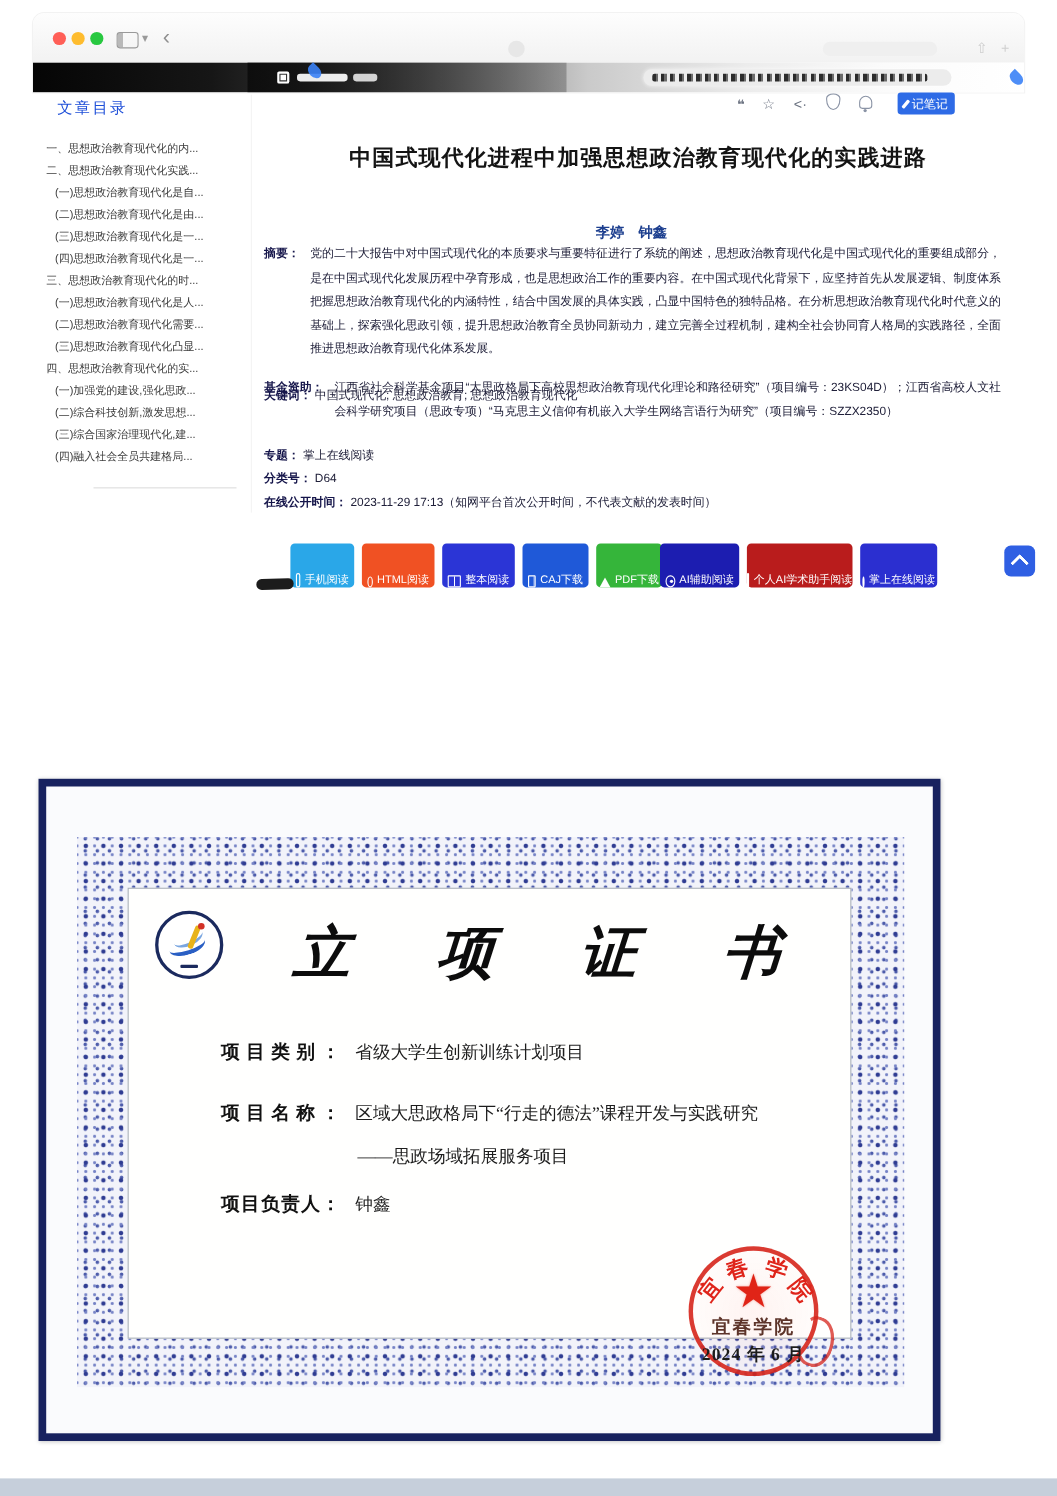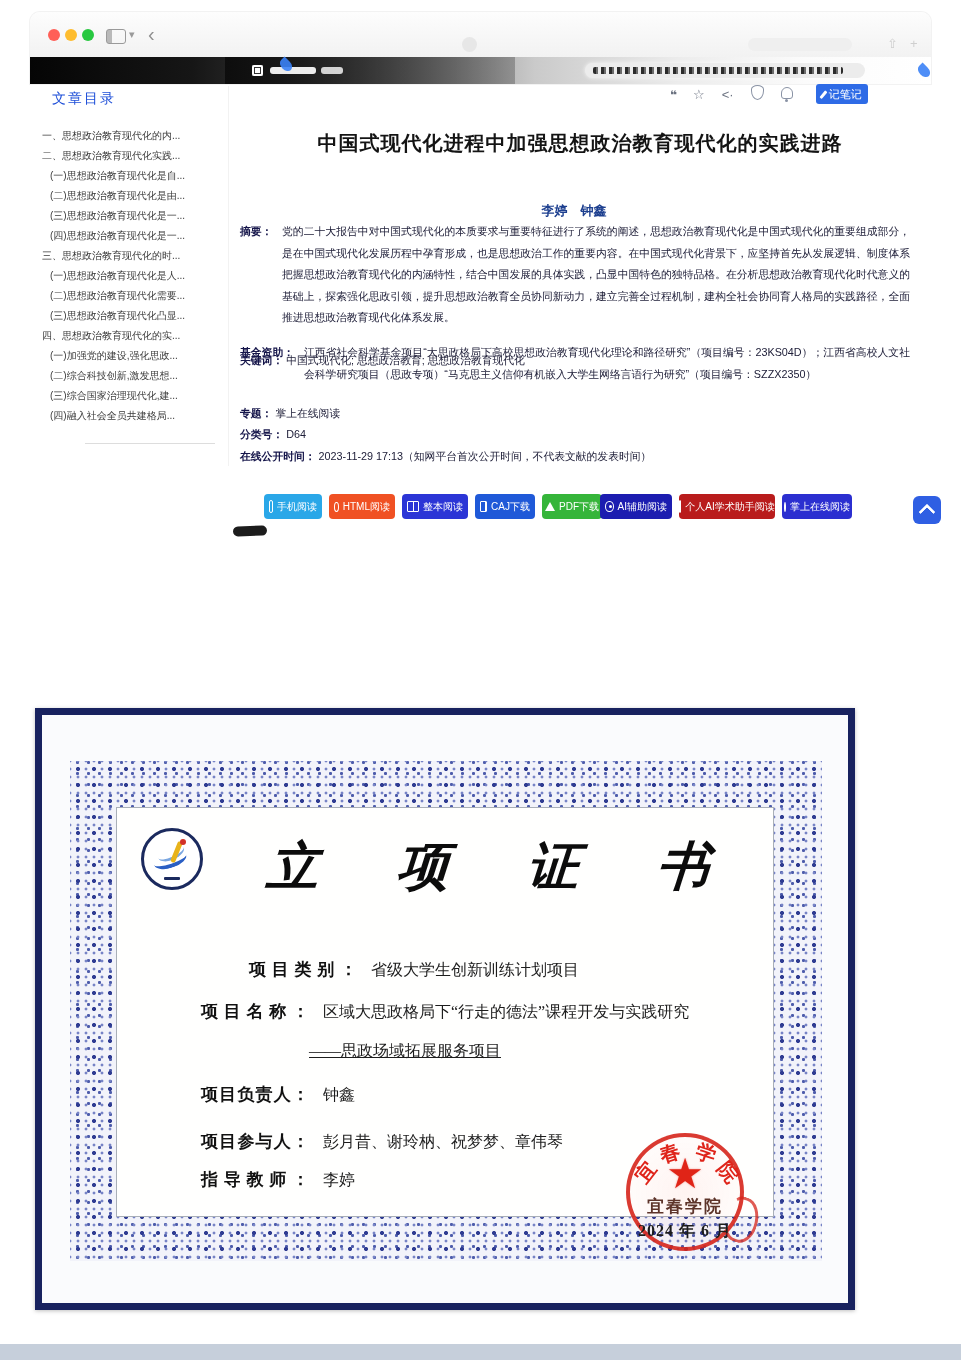--- a/index.html
+++ b/index.html
@@ -61,22 +61,22 @@
   .abstract{top:221px;padding-left:42px;box-sizing:border-box;}
   .abstract .lab{position:absolute;left:0;top:0;}
   .kw{top:318px;margin-top:32px;}
   .fund{top:341px;padding-left:64px;box-sizing:border-box;line-height:22px;}
   .fund .lab{position:absolute;left:0;top:0;}
   .meta{left:240px;width:670px;font-size:10.8px;color:#20203a;}
   .m1{top:386px;} .m2{top:407px;} .m3{top:428px;} .m4{top:450px;}
 
   
   .btnrow{left:0;top:494px;width:961px;height:25px;}
-  .abtn{position:absolute;top:0;height:25px;border-radius:4px;color:#fff;font-size:10px;
-    display:flex;align-items:center;justify-content:center;gap:4px;cursor:pointer;white-space:nowrap;box-sizing:border-box;padding:0 5px;}
+  .abtn{position:absolute;top:0;height:40px;border-radius:4px;color:#fff;font-size:10px;
+    display:flex;align-items:flex-end;justify-content:center;gap:4px;cursor:pointer;white-space:nowrap;box-sizing:border-box;padding:0 5px;}
   .b0{left:264px;width:58px;background:#2aa7e8;}
   .b1{left:329px;width:66px;background:#f05123;}
   .b2{left:402px;width:66px;background:#2b35d6;}
   .b3{left:475px;width:60px;background:#1f59d8;}
   .b4{left:542px;width:60px;background:#35b53a;}
   .b5{left:600px;width:72px;background:#1c1db0;}
   .b6{left:679px;width:96px;background:#b91c1c;}
   .b7{left:782px;width:70px;background:#2b2fd0;}
   .bic-phone{width:7px;height:11px;border:1.5px solid #fff;border-radius:2px;}
   .bic-circle{width:10px;height:10px;border:1.5px solid #fff;border-radius:50%;box-sizing:border-box;}
@@ -98,21 +98,21 @@
     background-image:
       radial-gradient(circle, #2f3c92 1.6px, rgba(47,60,146,0) 2.4px),
       radial-gradient(circle, #7683c6 1px, rgba(118,131,198,0) 1.8px),
       radial-gradient(circle, #4d5cab 1.2px, rgba(77,92,171,0) 2px);
     background-size:16px 16px,8px 8px,11px 11px;background-position:0 0,4px 4px,2px 7px;}
   .cert-content{left:74px;top:92px;width:656px;height:408px;background:#fffffe;border:1px solid #a9afb8;}
   .clogo{left:24px;top:20px;width:62px;height:62px;border-radius:50%;border:3px solid #1b2a5e;background:#fff;box-sizing:border-box;}
   .cert-title{left:150px;top:24px;width:480px;font-size:52px;font-weight:900;color:#0c0c0c;
     letter-spacing:78px;white-space:nowrap;transform:skewX(-4deg);font-style:italic;}
   .cfield{left:84px;width:560px;font-size:16px;color:#1d1d1d;white-space:nowrap;}
-  .f0{top:150px;margin-left:48px;} .f1{top:192px;} .f2{top:233px;left:182px;text-decoration:underline;} .f3{top:275px;} .f4{top:322px;} .f5{top:360px;}
+  .f0{top:137px;} .f1{top:192px;} .f2{top:233px;left:198px;} .f3{top:275px;} .f4{top:322px;} .f5{top:360px;}
   .clabel{display:inline-block;width:108px;text-align:justify;text-align-last:justify;font-weight:700;font-size:17px;color:#111;}
   .cval{margin-left:10px;}
   .seal{left:509px;top:325px;width:118px;height:118px;border-radius:50%;border:4px solid rgba(214,37,27,.9);box-sizing:border-box;
     background:radial-gradient(circle,rgba(255,60,40,.06),rgba(255,60,40,0));}
   .seal-star{position:absolute;left:0;right:0;top:16px;text-align:center;font-size:42px;color:#e02417;line-height:42px;
     text-shadow:0 0 2px rgba(224,36,23,.5);font-family:"DejaVu Sans",sans-serif;}
   .arc{position:absolute;font-size:20px;font-weight:700;color:#df241a;}
   .arc0{left:6px;top:22px;transform:rotate(-52deg);}
   .arc1{left:30px;top:3px;transform:rotate(-18deg);}
   .arc2{left:66px;top:3px;transform:rotate(18deg);}
@@ -280,28 +280,20 @@
         <span class="clabel">项目名称：</span>
         <span class="cval">区域大思政格局下“行走的德法”课程开发与实践研究</span>
       </div>
       <div class="abs cfield f2">
         <span class="cval">——思政场域拓展服务项目</span>
       </div>
       <div class="abs cfield f3">
         <span class="clabel">项目负责人：</span>
         <span class="cval">钟鑫</span>
       </div>
-      <div class="abs cfield f4">
-        <span class="clabel">项目参与人：</span>
-        <span class="cval">彭月昔、谢玲枘、祝梦梦、章伟琴</span>
-      </div>
-      <div class="abs cfield f5">
-        <span class="clabel">指导教师：</span>
-        <span class="cval">李婷</span>
-      </div>
 
       <div class="abs seal">
         <span class="arc arc0">宜</span>
         <span class="arc arc1">春</span>
         <span class="arc arc2">学</span>
         <span class="arc arc3">院</span>
         <span class="seal-star">★</span>
         <span class="seal-org">宜春学院</span>
         <span class="seal-date">2024 年 6 月</span>
         <span class="flourish"></span>

